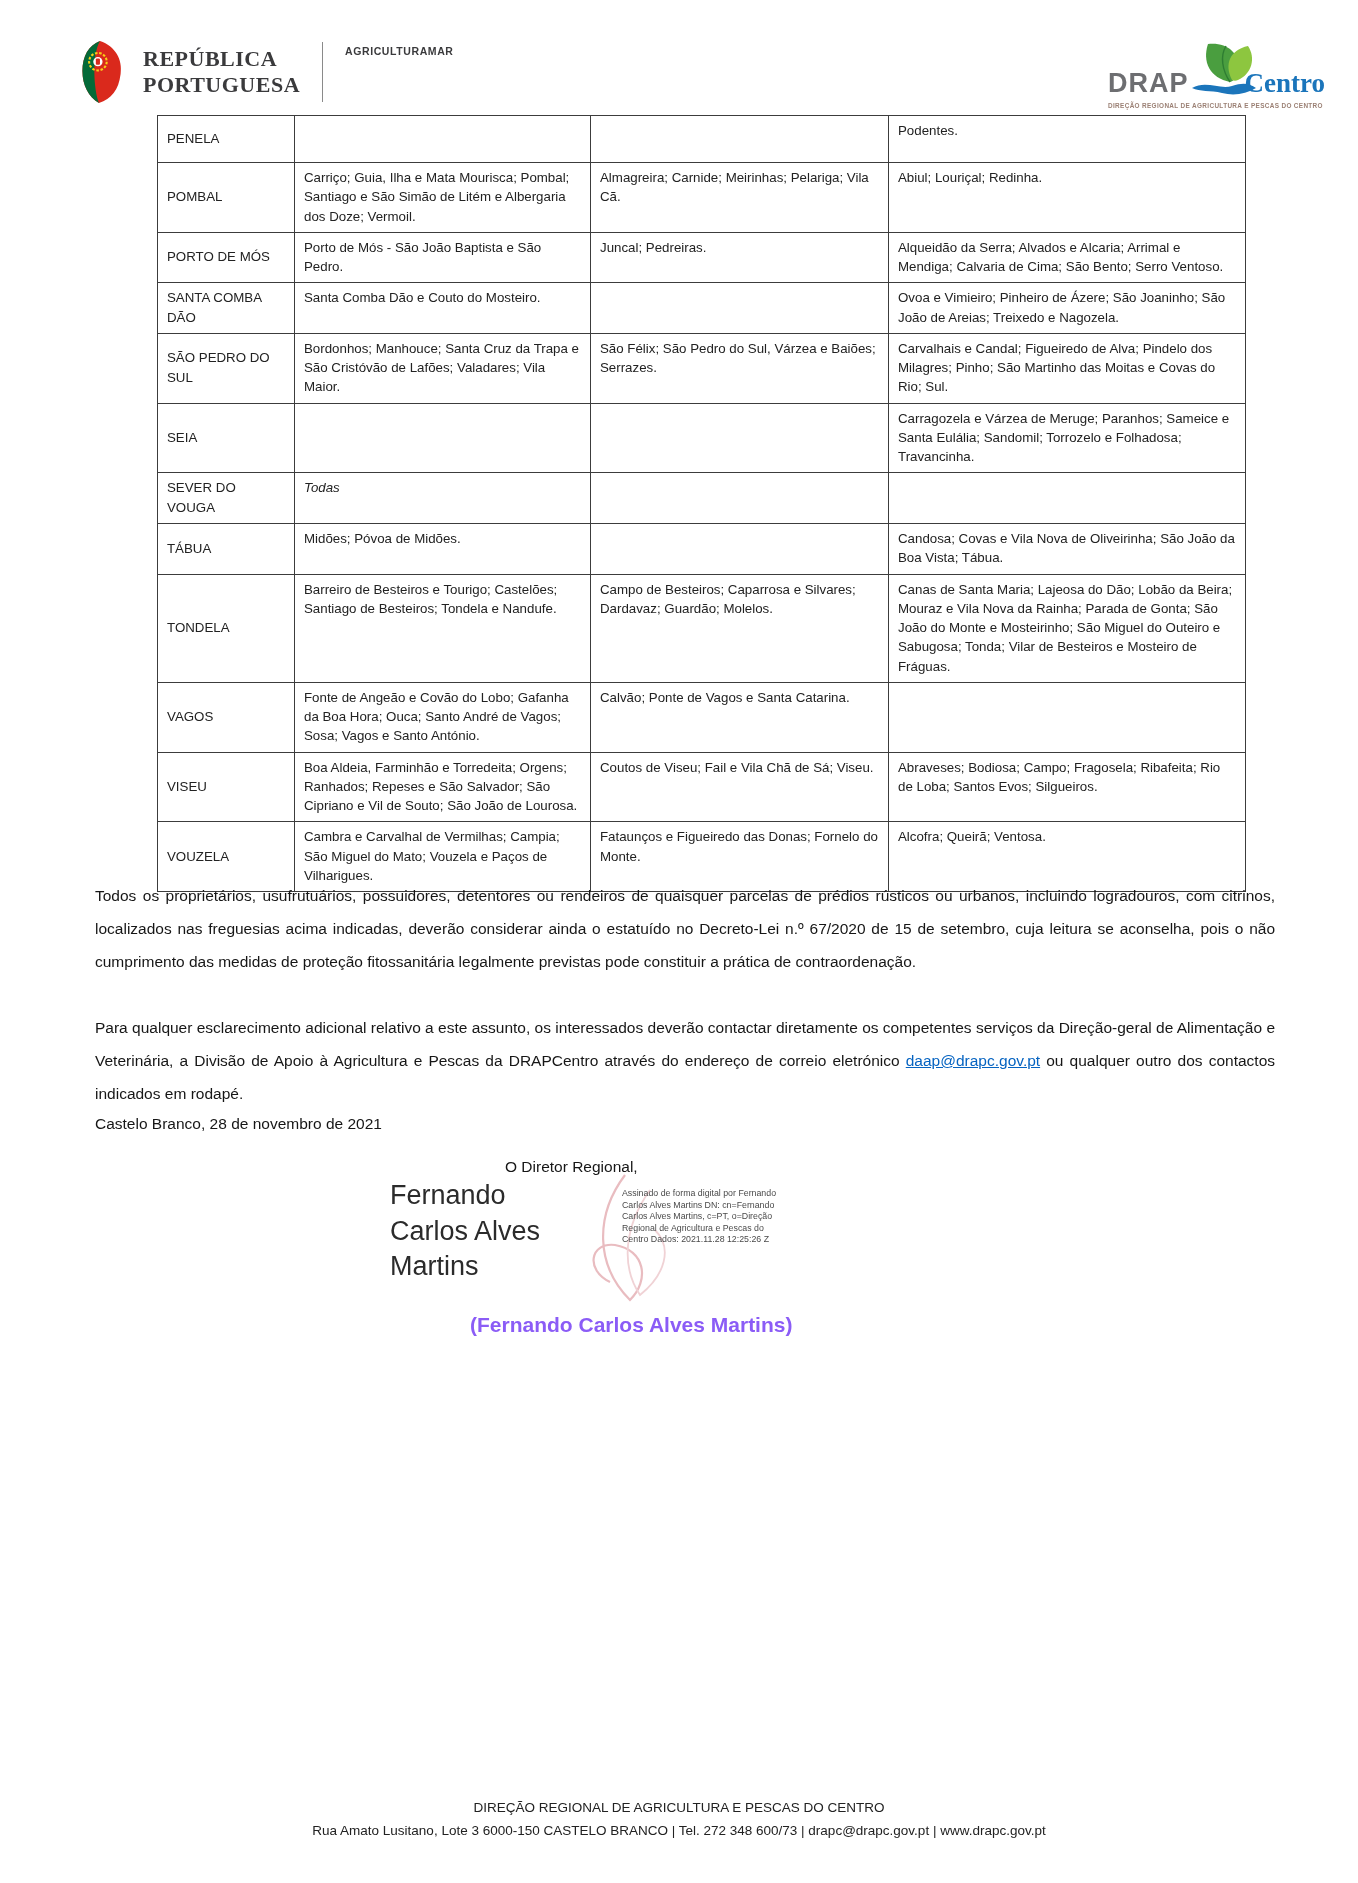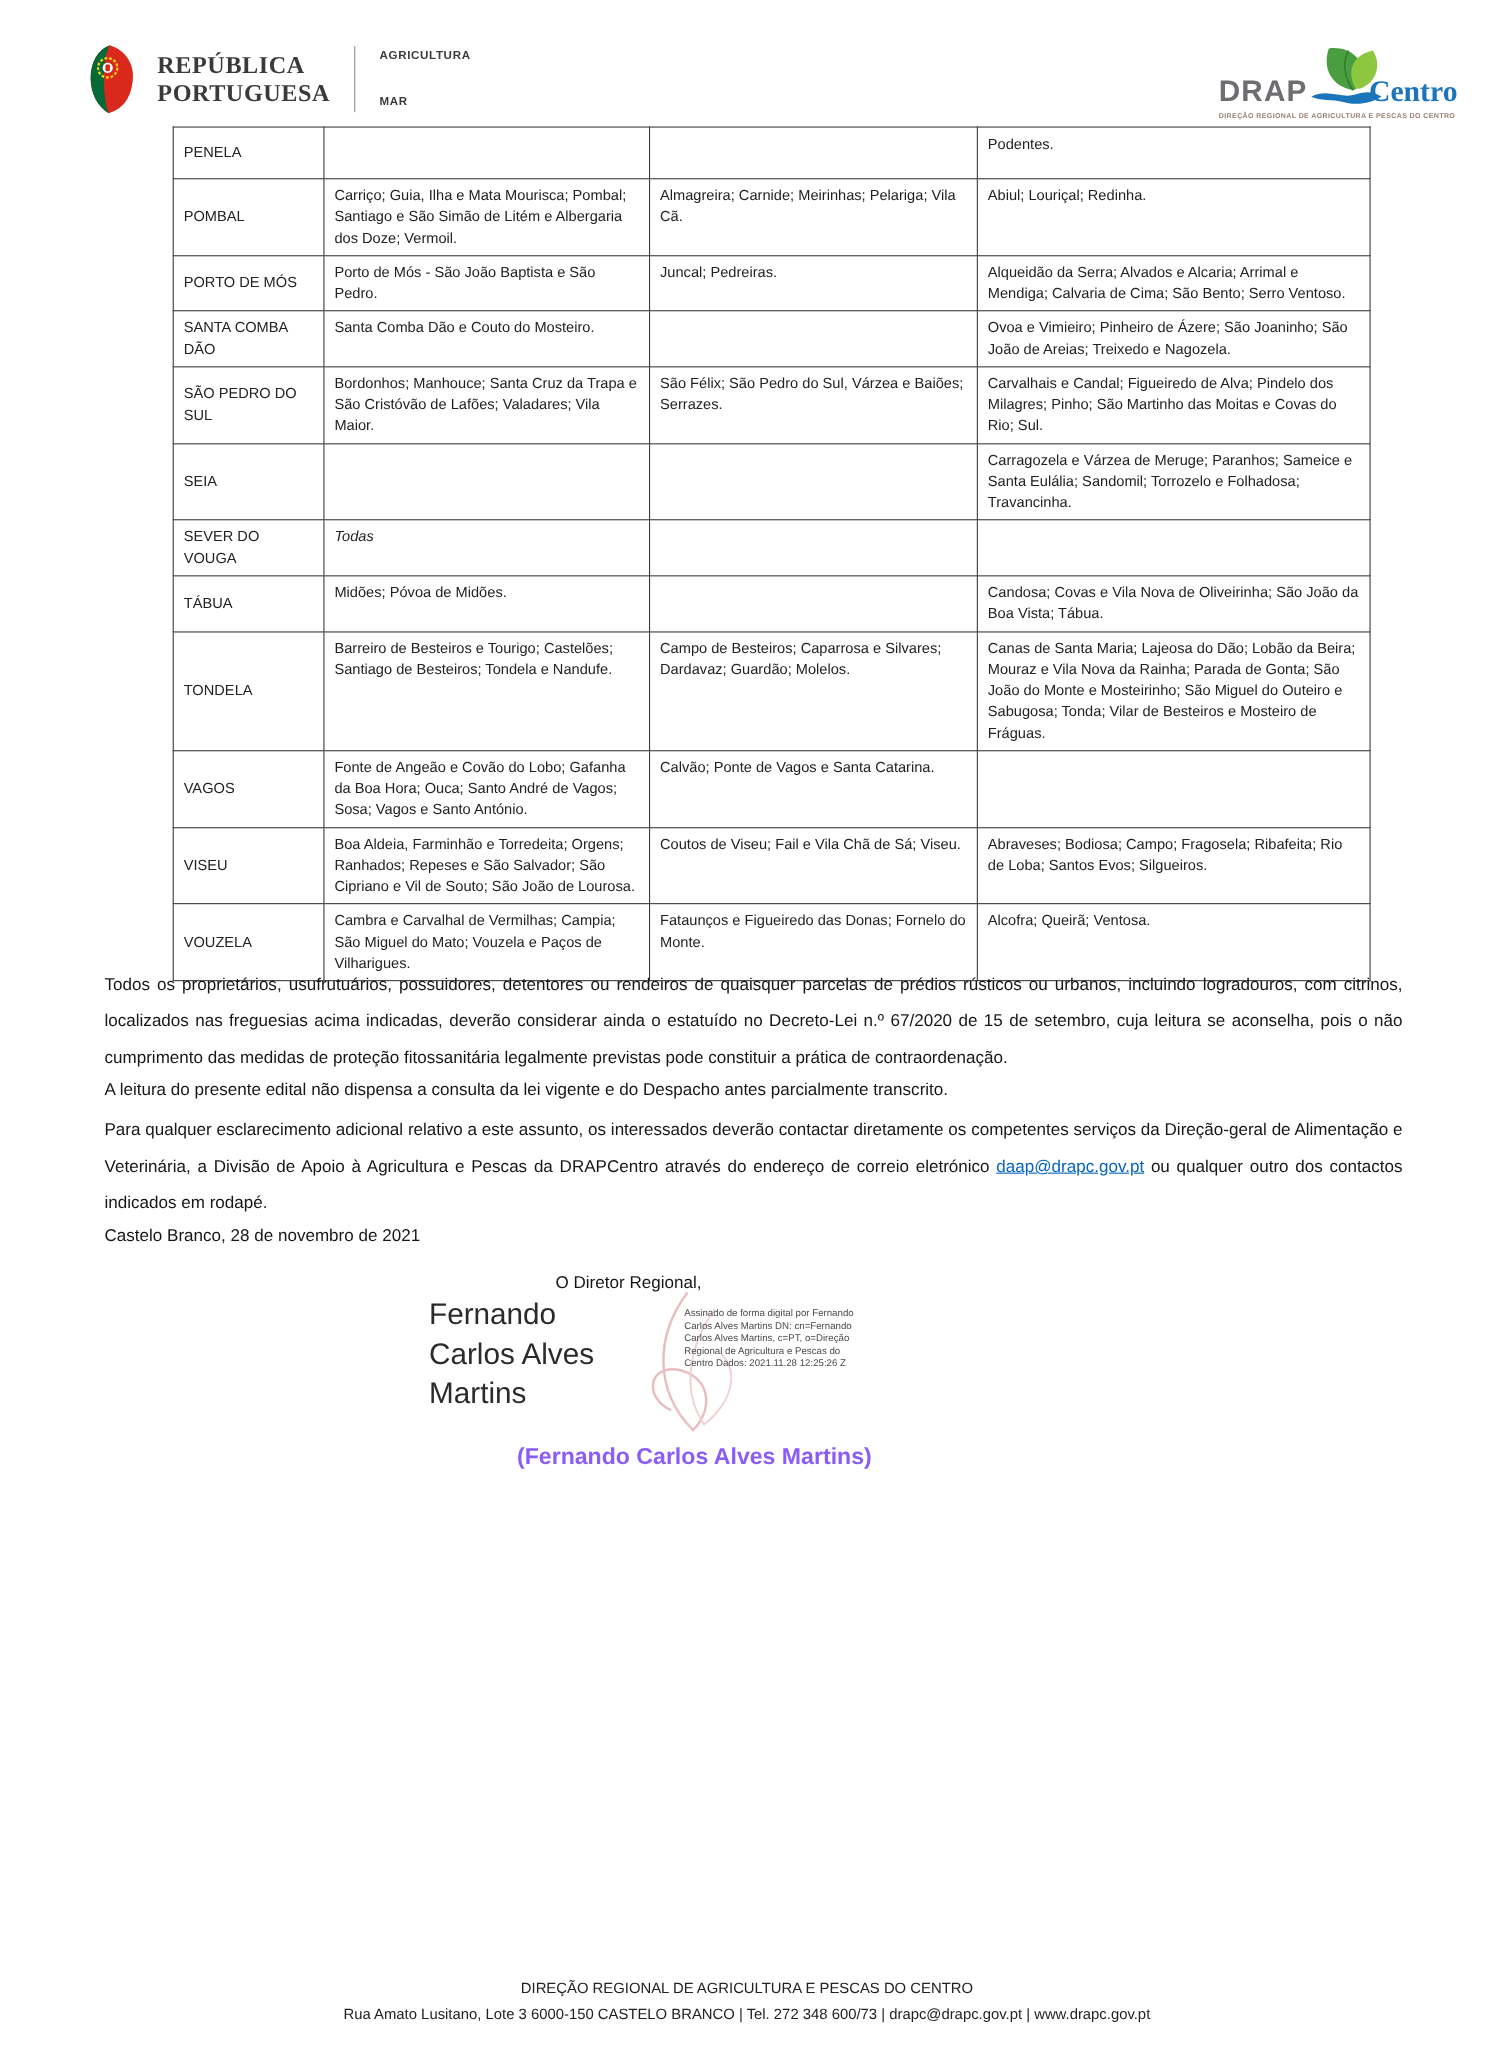--- a/index.html
+++ b/index.html
@@ -23,21 +23,21 @@
     font-family: "Liberation Serif", serif;
     font-weight: 700;
     font-size: 22px;
     letter-spacing: 0.5px;
     line-height: 1.18;
     color: #3a3a3c;
   }
   .gov-divider { width: 1px; height: 60px; background: #8a8a8a; margin-left: 22px; }
   .ministries {
     margin-left: 22px; height: 58px;
-    display: flex; flex-direction: column; justify-content: space-between;
+    display: flex; justify-content: space-between;
     font-size: 10.5px; font-weight: 700; letter-spacing: 0.6px; color: #3a3a3c;
     padding: 2px 0 3px 0;
   }
   .drap-brand { position: absolute; top: -2px; right: 0; width: 190px; text-align: left; }
   .drap-leaf-svg { position: absolute; top: 0; left: 78px; width: 74px; height: 62px; }
   .drap-row { position: absolute; top: 30px; left: 0; white-space: nowrap; }
   .drap-word { font-size: 27px; font-weight: 800; color: #6d6e71; letter-spacing: 1px; }
   .centro-word { font-size: 27px; font-weight: 800; color: #1b75bb; margin-left: 56px; font-family: Liberation Serif, serif; }
   .drap-sub {
     position: absolute; top: 64px; left: 0; width: 200px;
@@ -229,21 +229,20 @@
     <tr>
       <td class="muni">VOUZELA</td>
       <td>Cambra e Carvalhal de Vermilhas; Campia; São Miguel do Mato; Vouzela e Paços de Vilharigues.</td>
       <td>Fataunços e Figueiredo das Donas; Fornelo do Monte.</td>
       <td>Alcofra; Queirã; Ventosa.</td>
     </tr>
   </tbody>
   </table>
 
   <p class="bodytext p1">Todos os proprietários, usufrutuários, possuidores, detentores ou rendeiros de quaisquer parcelas de prédios rústicos ou urbanos, incluindo logradouros, com citrinos, localizados nas freguesias acima indicadas, deverão considerar ainda o estatuído no Decreto-Lei n.º 67/2020 de 15 de setembro, cuja leitura se aconselha, pois o não cumprimento das medidas de proteção fitossanitária legalmente prevista­s pode constituir a prática de contraordenação.</p>
-  <p class="bodytext p2">A leitura do presente edital não dispensa a consulta da lei vigente e do Despacho antes parcialmente transcrito.</p>
   <p class="bodytext p3"><span>Para qualquer esclarecimento adicional relativo a este assunto, os interessados deverão contactar diretamente os competentes serviços da Direção-geral de Alimentação e Veterinária, a Divisão de Apoio à Agricultura e Pescas da DRAPCentro através do endereço de correio eletrónico </span><a class="email-link" href="#">daap@drapc.gov.pt</a><span> ou qualquer outro dos contactos indicados em rodapé.</span></p>
   <p class="bodytext dateline">Castelo Branco, 28 de novembro de 2021</p>
 
   <div class="sig-block">
     <div class="sig-title">O Diretor Regional,</div>
     <div class="sig-row">
       <svg class="sig-flourish" viewBox="0 0 150 140">
         <path d="M70,5 C40,45 40,95 75,130 C95,110 90,80 60,75 C35,72 30,100 55,112" fill="none" stroke="#e9bcc0" stroke-width="2.2"></path>
         <path d="M95,20 C70,55 65,95 85,125 C110,105 118,78 100,60" fill="none" stroke="#f0d2d5" stroke-width="1.8"></path>
       </svg>

